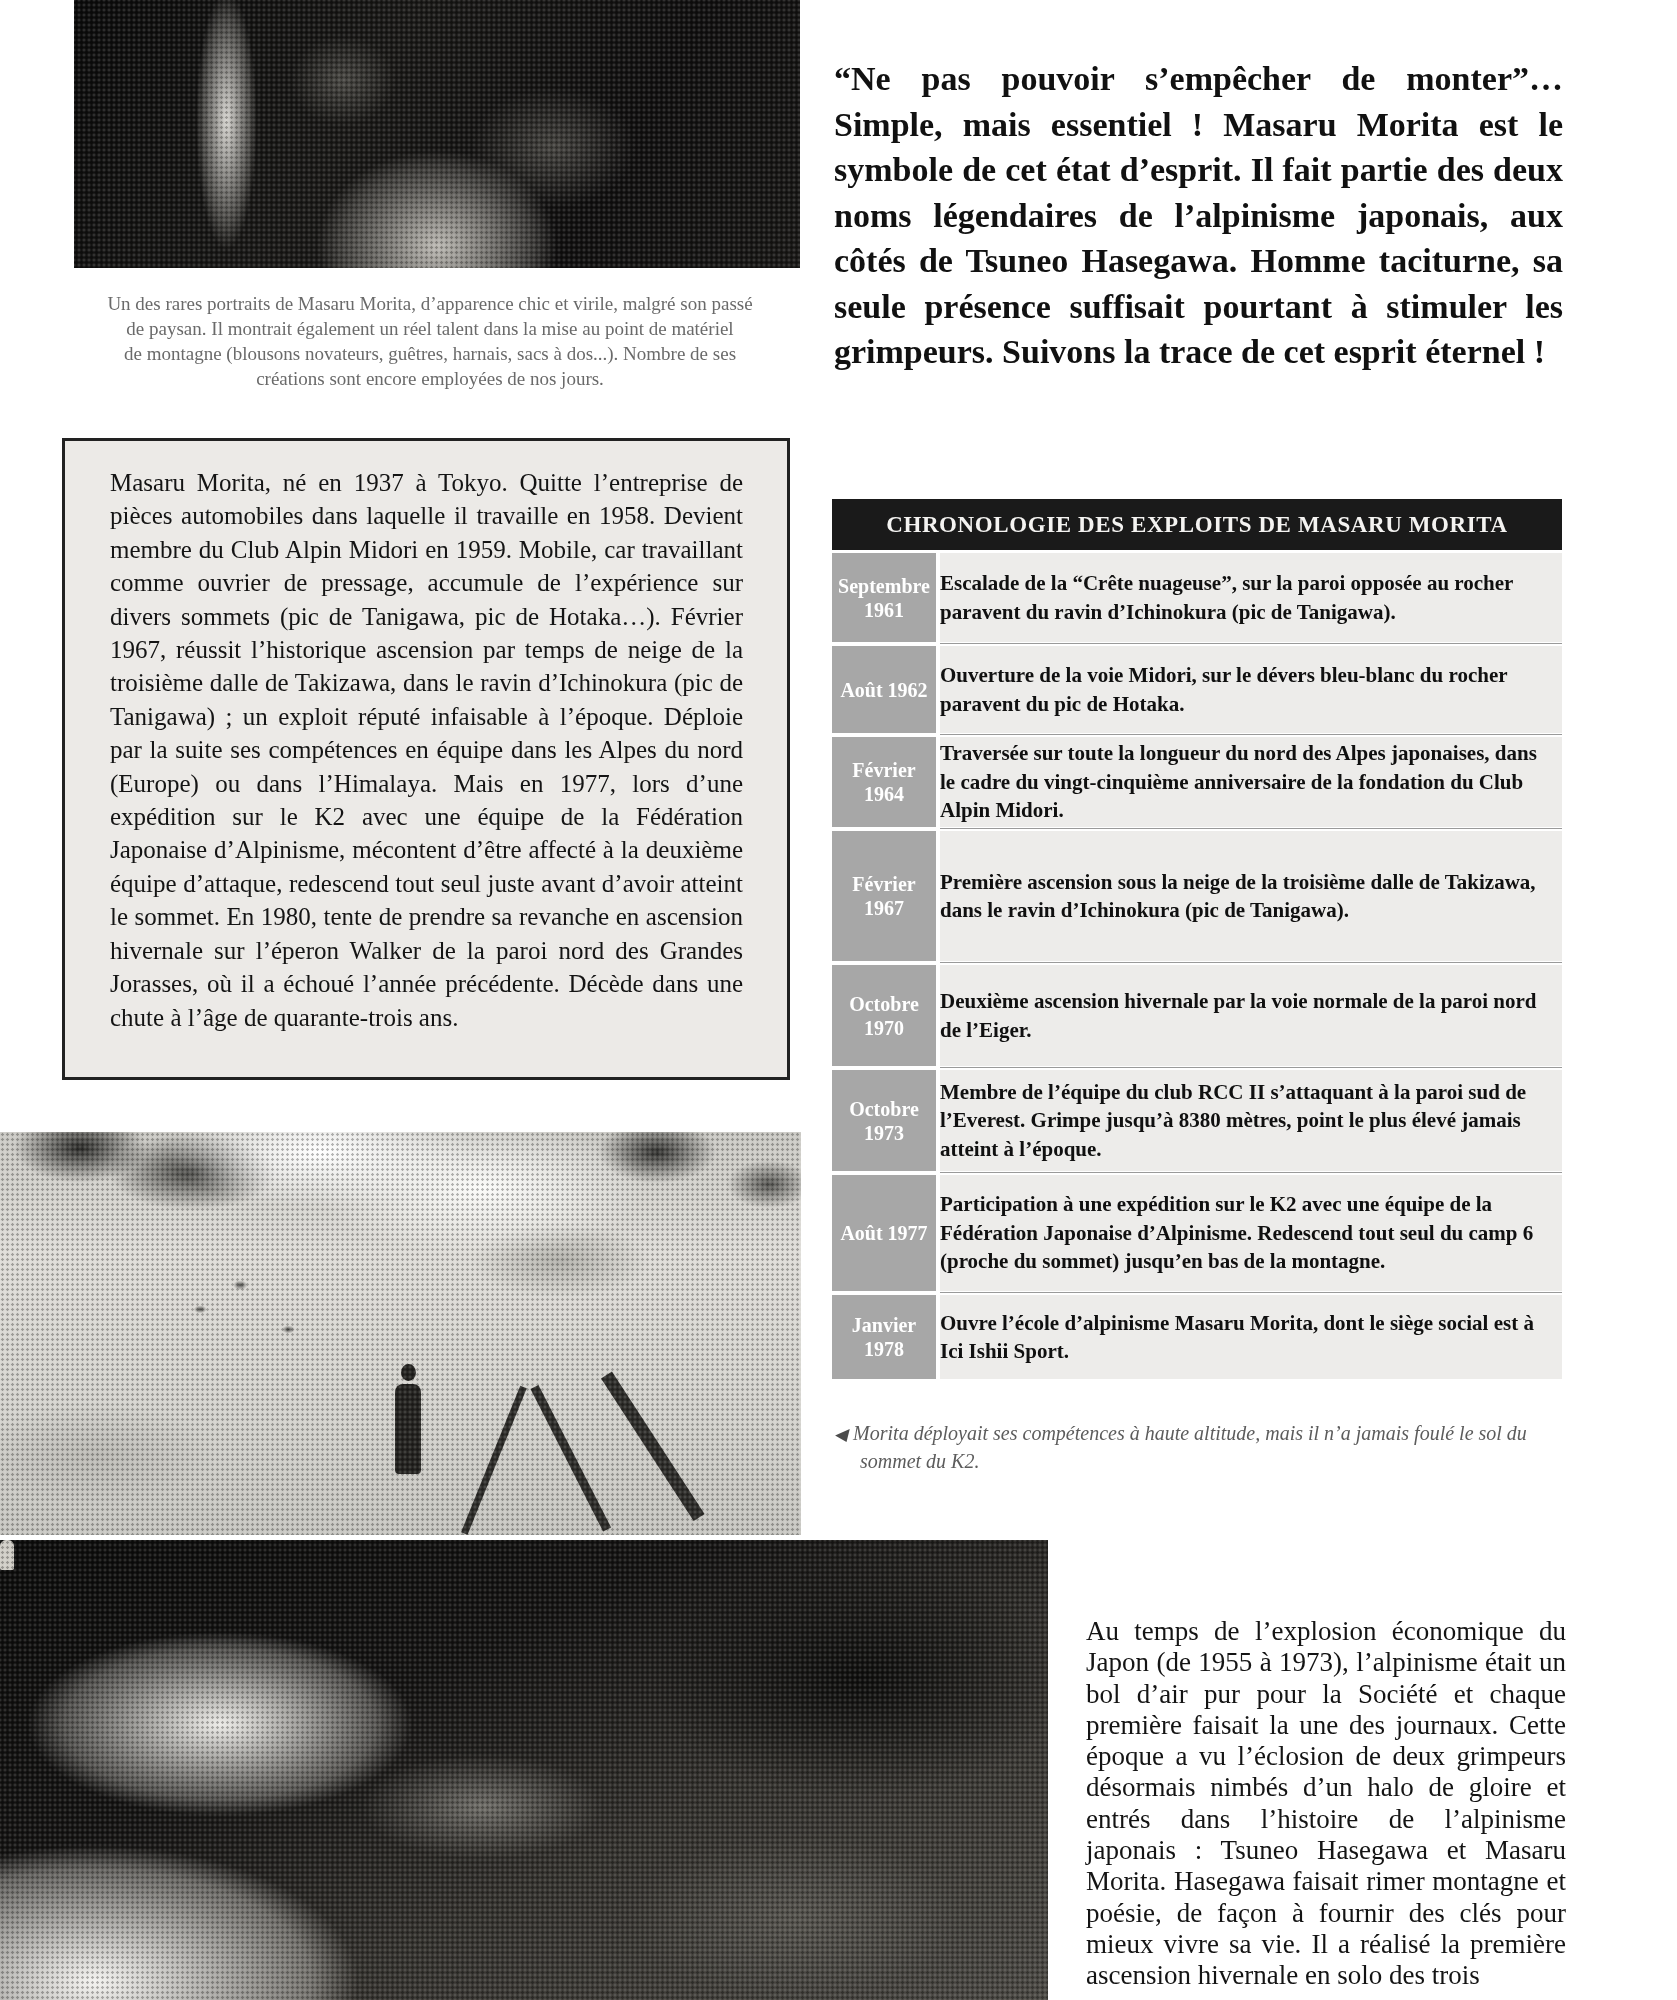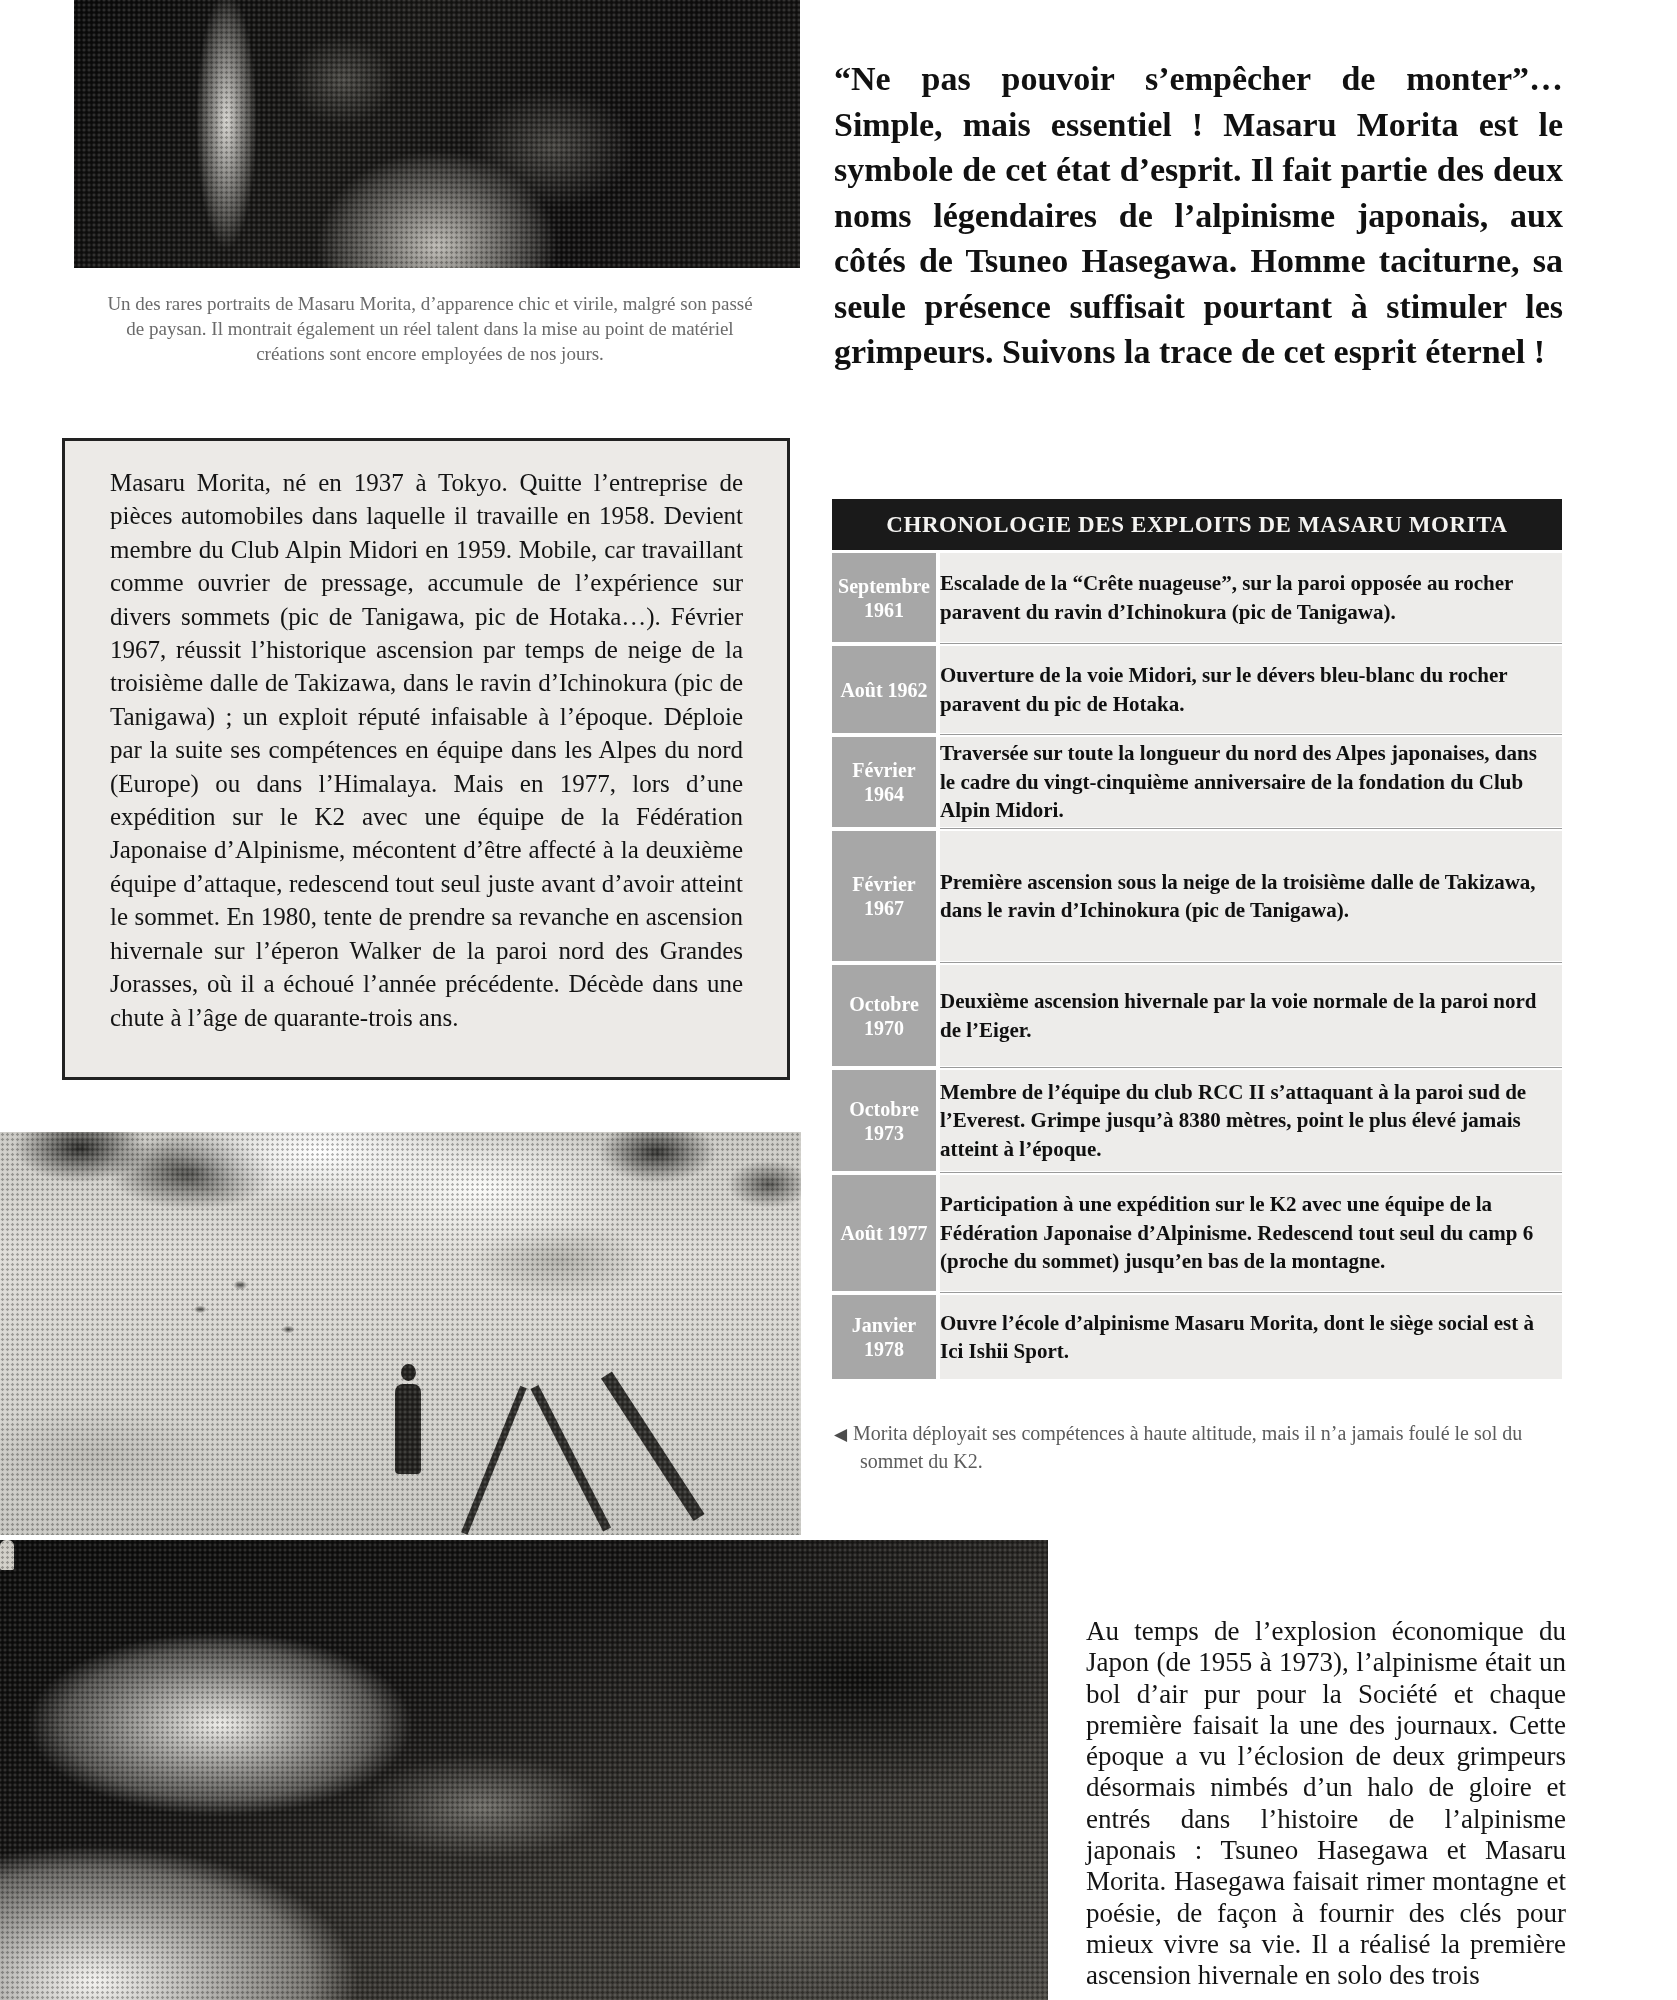--- a/index.html
+++ b/index.html
@@ -114,39 +114,40 @@
   .trow:nth-child(3){height:90px;border-radius:27px;}
   .trow:nth-child(4){height:130px;}
   .trow:nth-child(5){height:101px;}
   .trow:nth-child(6){height:101px;}
   .trow:nth-child(7){height:116px;}
   .trow:nth-child(8){height:84px;}
   
   #k2-caption{
     position:absolute;left:834px;top:1420px;width:732px;
     font-size:20px;line-height:26px;color:#5c5c5c;
-    padding-left:26px;text-indent:-26px;box-sizing:border-box;
+    padding-left:26px;text-indent:-26px;box-sizing:border-box;font-style:italic;
   }
   #k2-caption .arrow{font-size:17px;color:#4c4c4c;margin-right:6px;}
   
   #body-par{
     position:absolute;left:1086px;top:1616px;width:480px;
     font-size:27px;line-height:31.3px;text-align:justify;color:#141414;
   }
 </style>
 </head>
 <body>
 
 <div id="page">
 
   <div id="top-photo" class="photo halftone"></div>
 
   <div id="top-caption">
     <div>Un des rares portraits de Masaru Morita, d’apparence chic et virile, malgré son passé</div>
     <div>de paysan. Il montrait également un réel talent dans la mise au point de matériel</div>
+    <div>de montagne (blousons novateurs, guêtres, harnais, sacs à dos...). Nombre de ses</div>
     <div>créations sont encore employées de nos jours.</div>
   </div>
 
   <div id="intro">“Ne pas pouvoir s’empêcher de monter”… Simple, mais essentiel ! Masaru Morita est le symbole de cet état d’esprit. Il fait partie des deux noms légendaires de l’alpinisme japonais, aux côtés de Tsuneo Hasegawa. Homme taciturne, sa seule présence suffisait pourtant à stimuler les grimpeurs. Suivons la trace de cet esprit éternel !</div>
 
   <div id="bio-box">
     <div id="bio-text">Masaru Morita, né en 1937 à Tokyo. Quitte l’entreprise de pièces automobiles dans laquelle il travaille en 1958. Devient membre du Club Alpin Midori en 1959. Mobile, car travaillant comme ouvrier de pressage, accumule de l’expérience sur divers sommets (pic de Tanigawa, pic de Hotaka…). Février 1967, réussit l’historique ascension par temps de neige de la troisième dalle de Takizawa, dans le ravin d’Ichinokura (pic de Tanigawa) ; un exploit réputé infaisable à l’époque. Déploie par la suite ses compétences en équipe dans les Alpes du nord (Europe) ou dans l’Himalaya. Mais en 1977, lors d’une expédition sur le K2 avec une équipe de la Fédération Japonaise d’Alpinisme, mécontent d’être affecté à la deuxième équipe d’attaque, redescend tout seul juste avant d’avoir atteint le sommet. En 1980, tente de prendre sa revanche en ascension hivernale sur l’éperon Walker de la paroi nord des Grandes Jorasses, où il a échoué l’année précédente. Décède dans une chute à l’âge de quarante-trois ans.</div>
   </div>
 
   <div id="timeline">

